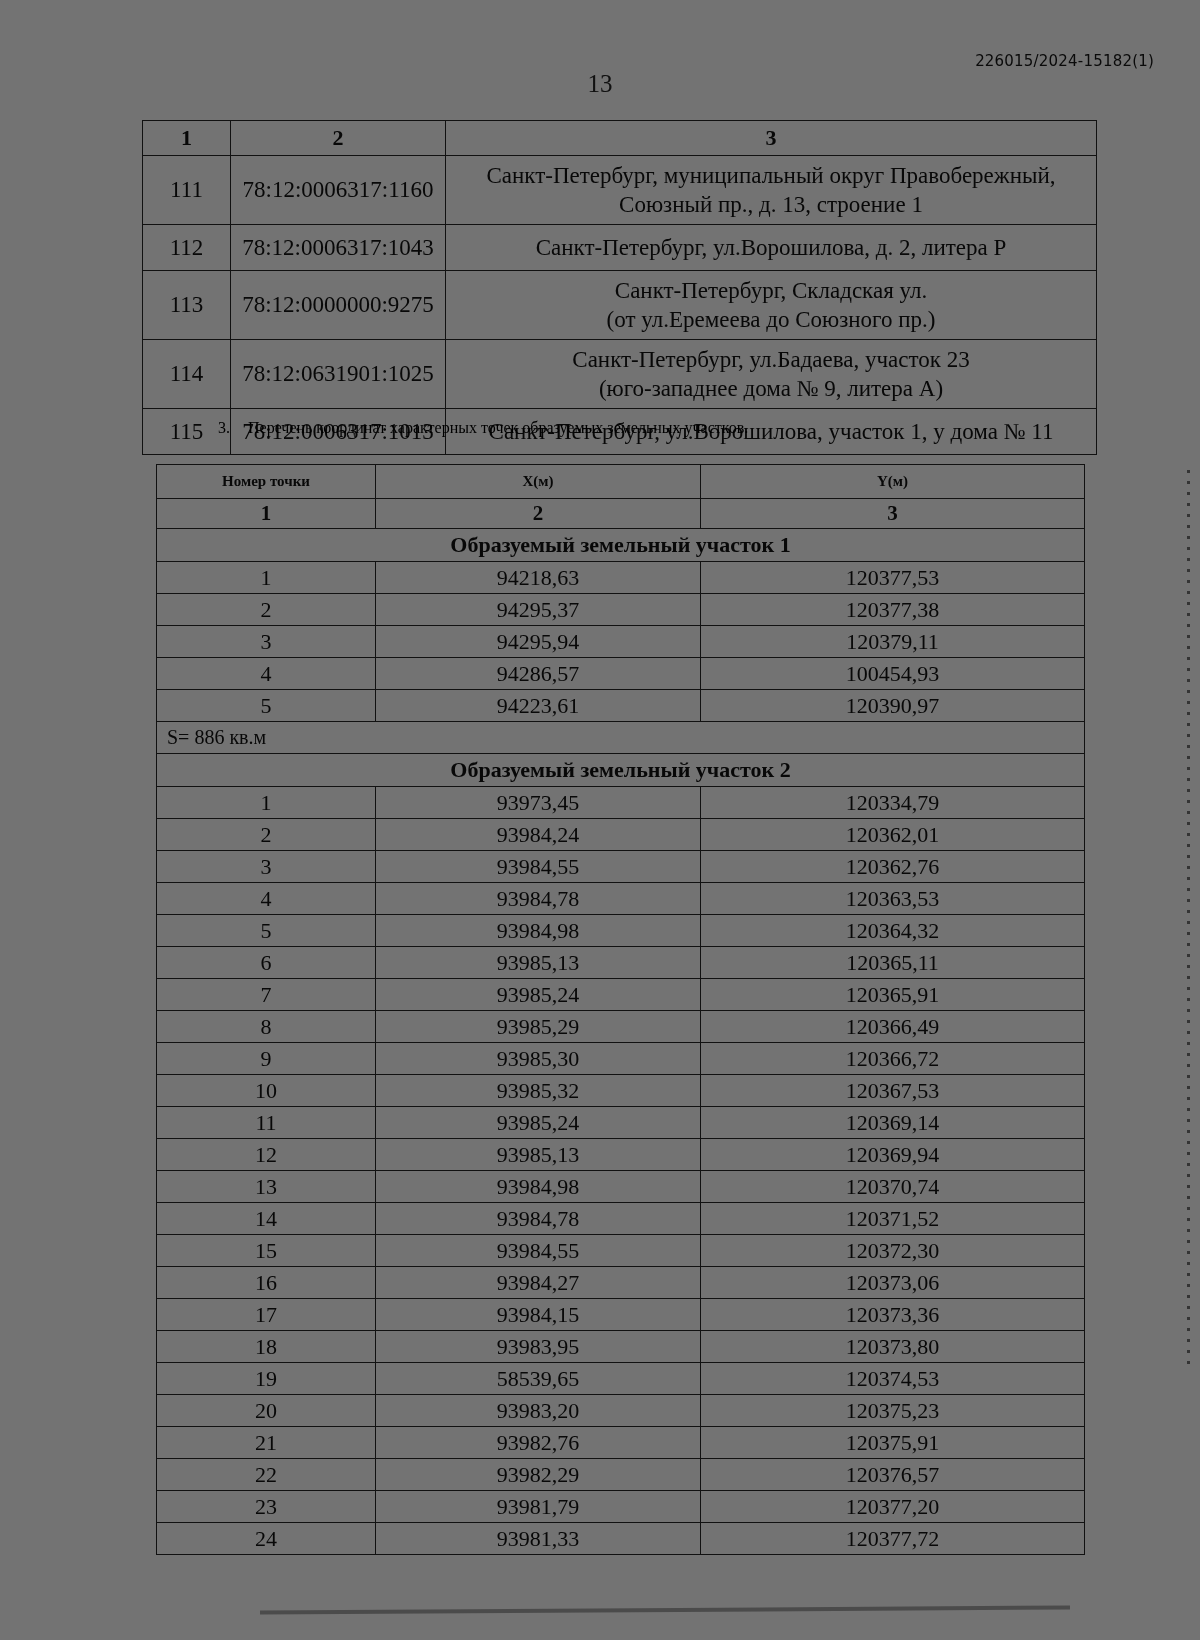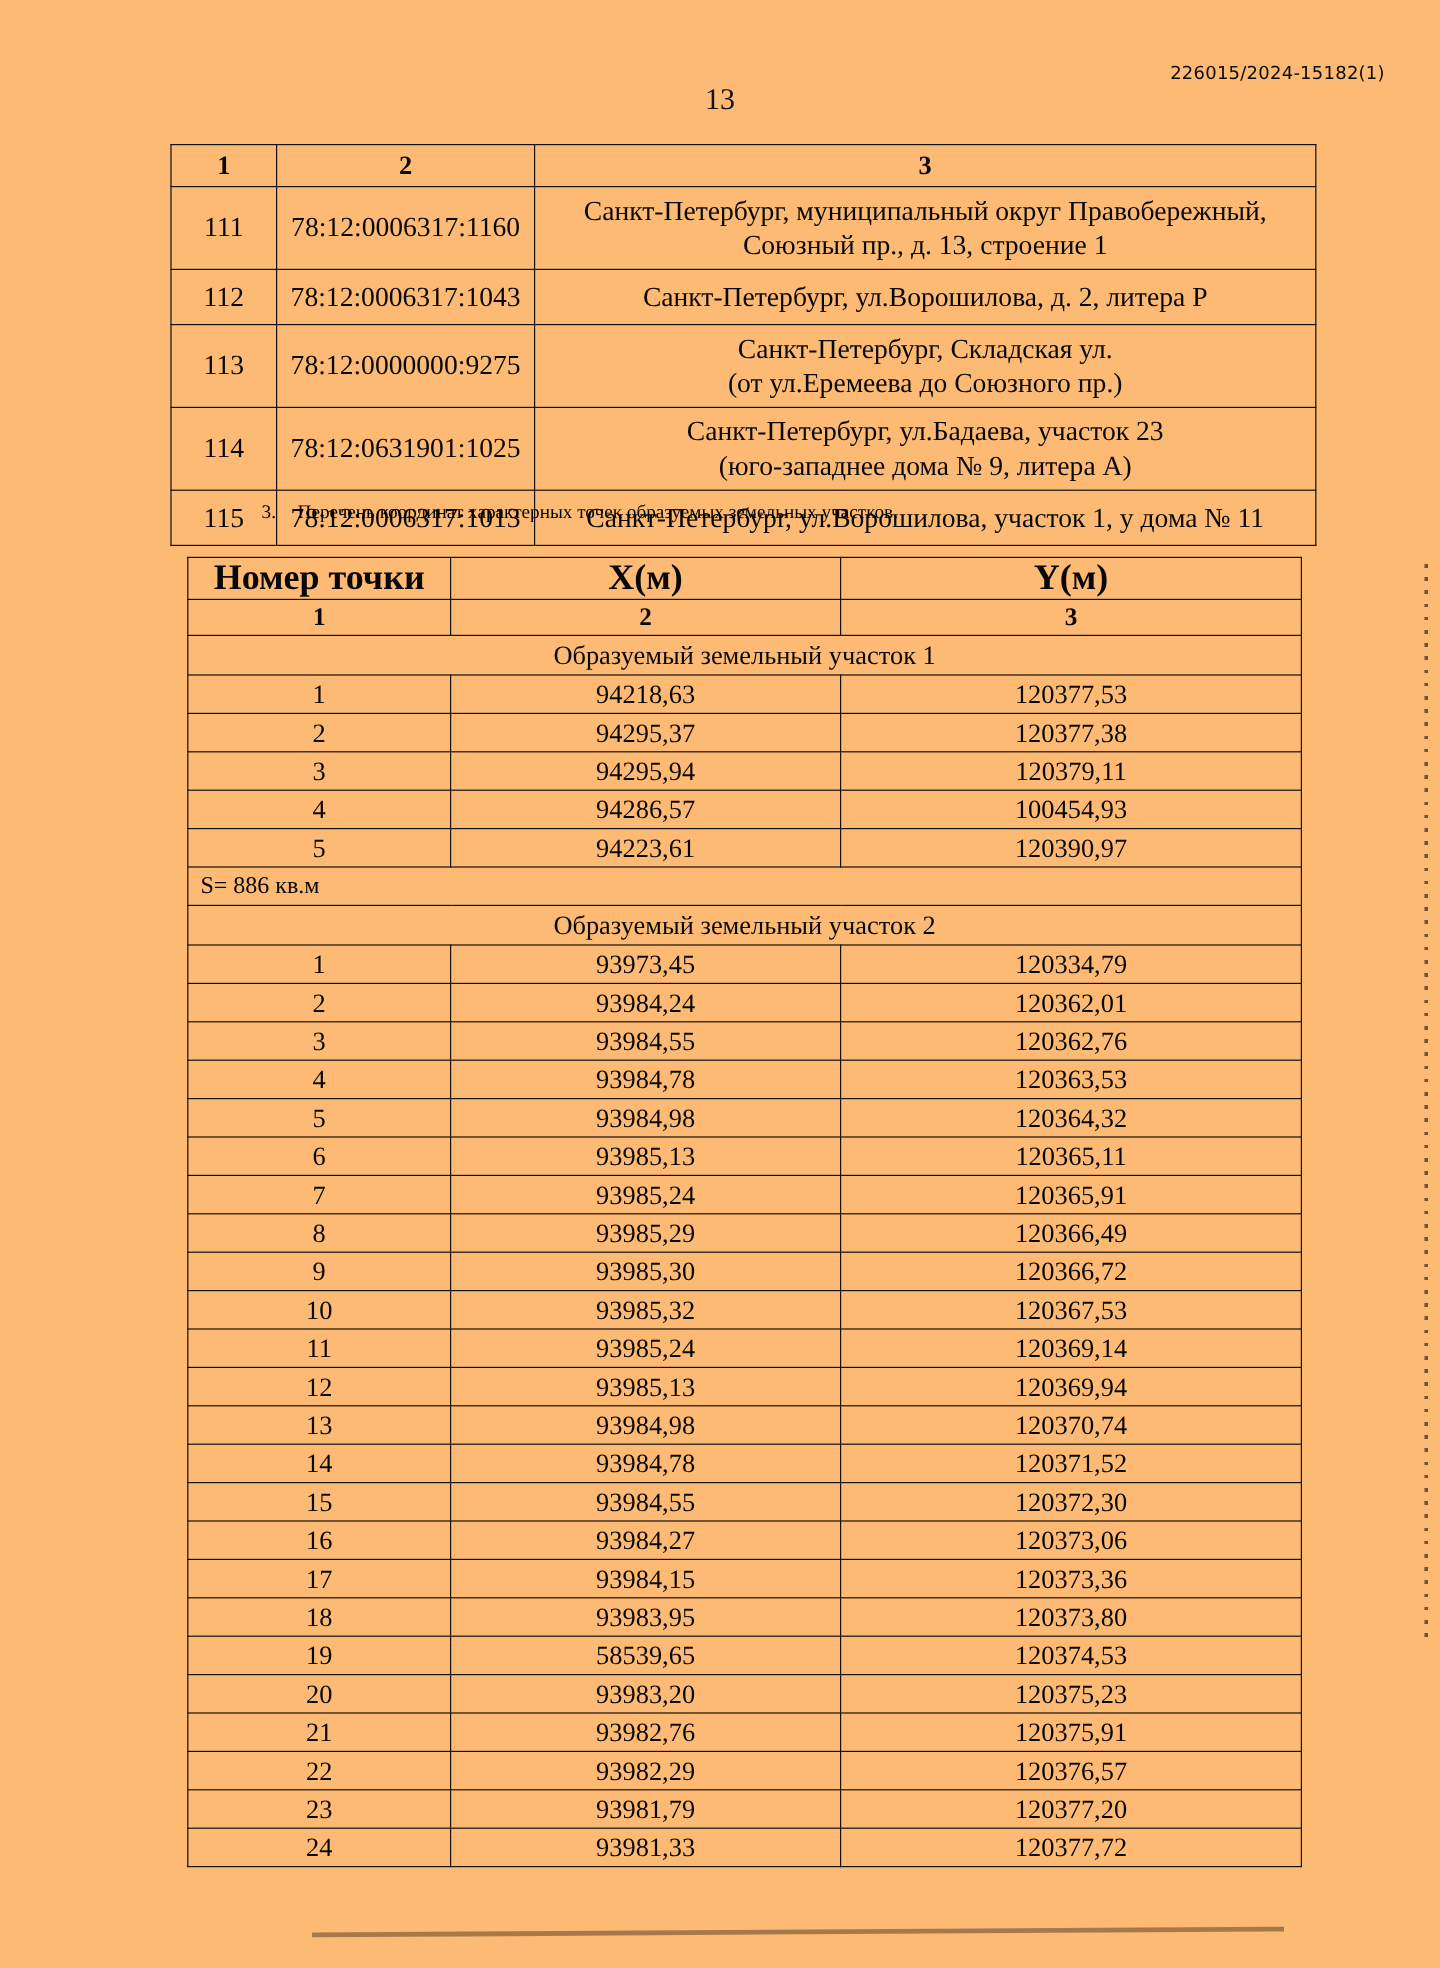--- a/index.html
+++ b/index.html
@@ -14,21 +14,21 @@
     font-family: "Liberation Serif", "DejaVu Serif", serif;
     color: #000000;
     overflow: hidden;
   }
 
   .page {
     position: absolute;
     inset: 0;
     width: 1200px;
     height: 1640px;
-    background: #fdba74;
+    background: #737373;
   }
 
   
   .doc-stamp {
     position: absolute;
     top: 52px;
     right: 46px;
     font-family: "DejaVu Sans", "Liberation Sans", sans-serif;
     font-size: 15px;
     letter-spacing: 0.2px;
@@ -105,35 +105,35 @@
     width: 928px;
     font-size: 22px;
   }
   .table-coords col.c1 { width: 219px; }
   .table-coords col.c2 { width: 325px; }
   .table-coords col.c3 { width: 384px; }
 
   .table-coords th {
     height: 33px;
     font-weight: bold;
-    font-size: 30px;
+    font-size: 15px;
   }
   .table-coords td {
     height: 31px;
     font-size: 22px;
     padding: 0 4px;
   }
   .table-coords tr.colnum td {
     height: 29px;
     font-weight: bold;
     font-size: 21px;
   }
   .table-coords tr.group td {
     height: 32px;
-    font-weight: normal;
+    font-weight: bold;
     font-size: 22px;
   }
   .table-coords tr.area td {
     height: 31px;
     text-align: left;
     padding-left: 10px;
     font-size: 20px;
   }
 
   

